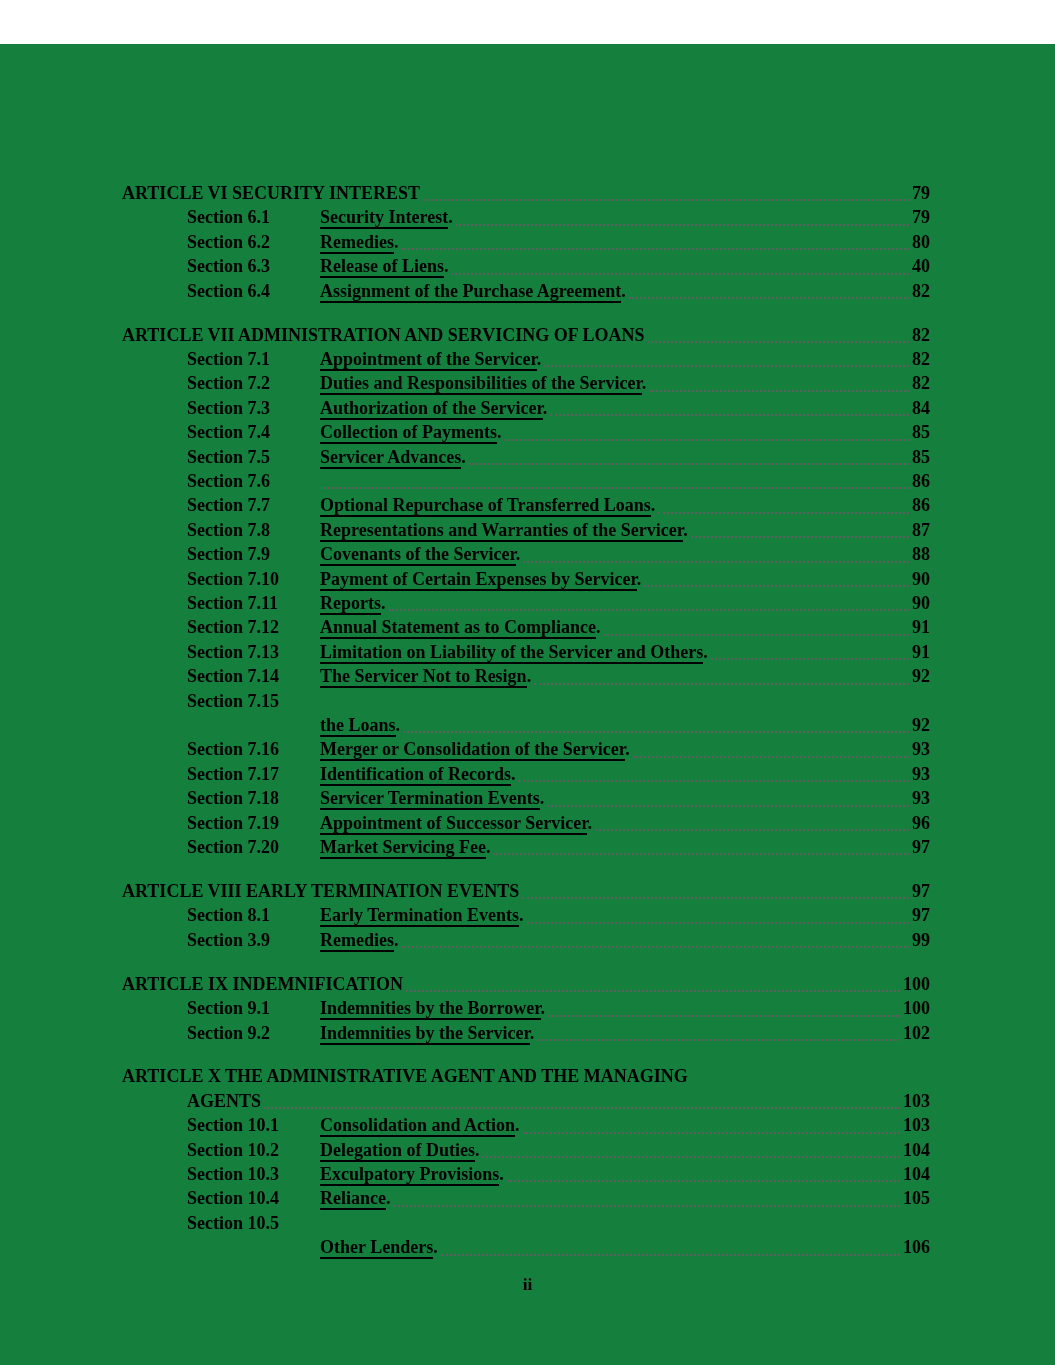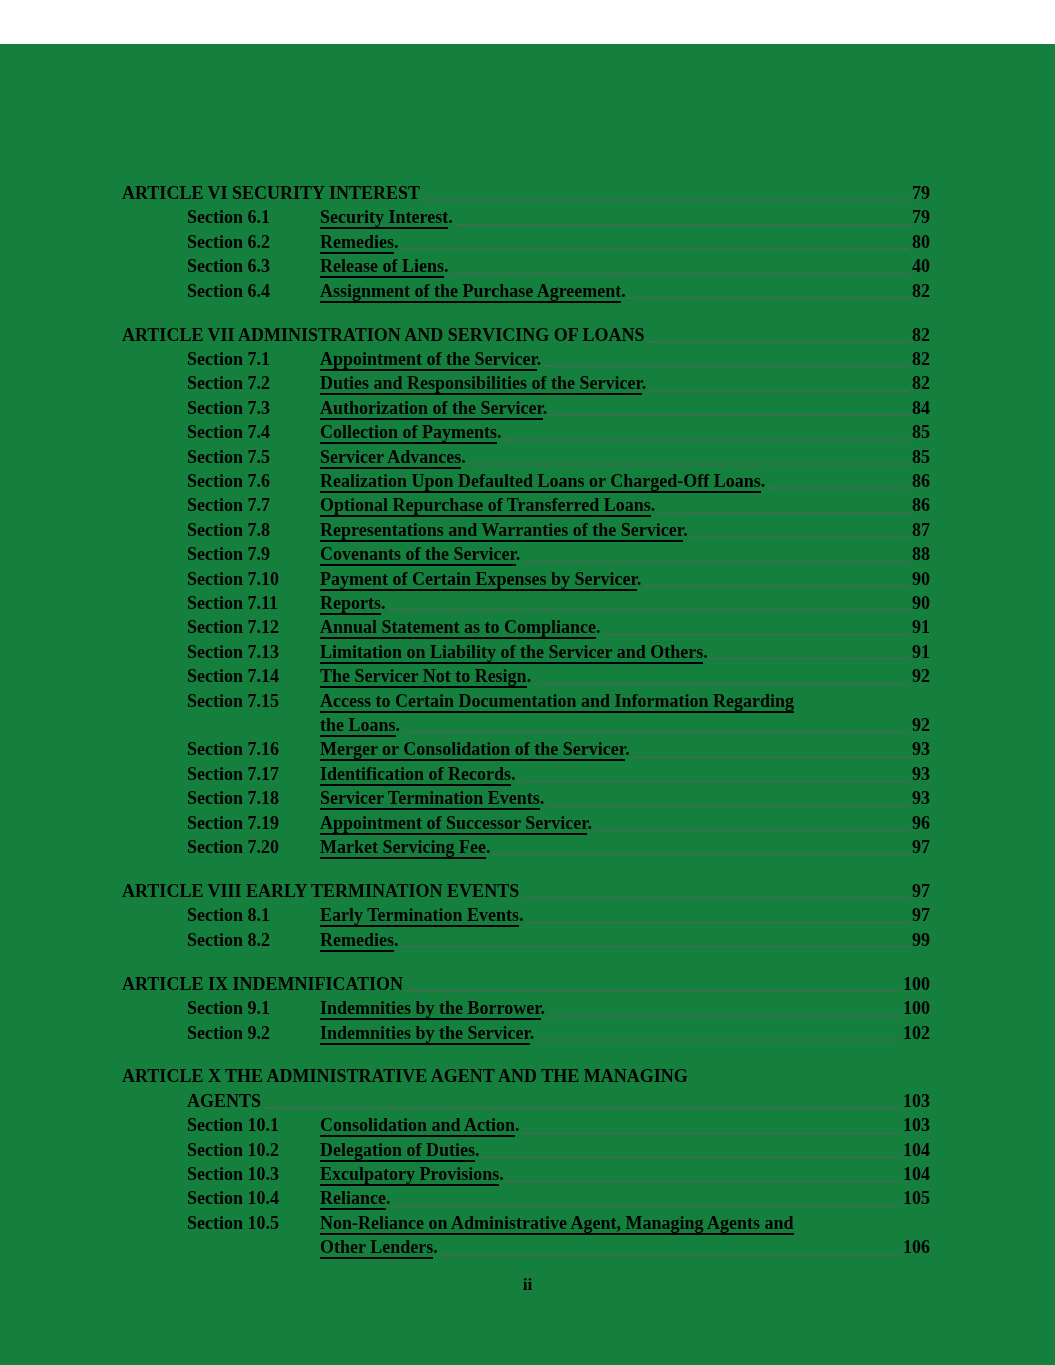--- a/index.html
+++ b/index.html
@@ -117,21 +117,20 @@
         <span class="page-num">85</span>
       </div>
       <div class="row section-row">
         <span class="sec-label">Section 7.5</span>
         <span class="sec-title"><span class="u">Servicer Advances</span><span class="period">.</span></span>
         <span class="leader"></span>
         <span class="page-num">85</span>
       </div>
       <div class="row section-row">
         <span class="sec-label">Section 7.6</span>
-        <span class="sec-title"><span class="u">Realization Upon Defaulted Loans or Charged-Off Loans</span><span class="period">.</span></span>
         <span class="leader"></span>
         <span class="page-num">86</span>
       </div>
       <div class="row section-row">
         <span class="sec-label">Section 7.7</span>
         <span class="sec-title"><span class="u">Optional Repurchase of Transferred Loans</span><span class="period">.</span></span>
         <span class="leader"></span>
         <span class="page-num">86</span>
       </div>
       <div class="row section-row">
@@ -171,21 +170,20 @@
         <span class="page-num">91</span>
       </div>
       <div class="row section-row">
         <span class="sec-label">Section 7.14</span>
         <span class="sec-title"><span class="u">The Servicer Not to Resign</span><span class="period">.</span></span>
         <span class="leader"></span>
         <span class="page-num">92</span>
       </div>
       <div class="row section-row">
         <span class="sec-label">Section 7.15</span>
-        <span class="sec-title"><span class="u">Access to Certain Documentation and Information Regarding</span></span>
       </div>
       <div class="row section-row">
         <span class="sec-label"></span>
         <span class="sec-title"><span class="u">the Loans</span><span class="period">.</span></span>
         <span class="leader"></span>
         <span class="page-num">92</span>
       </div>
       <div class="row section-row">
         <span class="sec-label">Section 7.16</span>
         <span class="sec-title"><span class="u">Merger or Consolidation of the Servicer</span><span class="period">.</span></span>
@@ -221,21 +219,21 @@
         <span class="leader"></span>
         <span class="page-num">97</span>
       </div>
       <div class="row section-row">
         <span class="sec-label">Section 8.1</span>
         <span class="sec-title"><span class="u">Early Termination Events</span><span class="period">.</span></span>
         <span class="leader"></span>
         <span class="page-num">97</span>
       </div>
       <div class="row section-row">
-        <span class="sec-label">Section 8.2</span>
+        <span class="sec-label">Section 3.9</span>
         <span class="sec-title"><span class="u">Remedies</span><span class="period">.</span></span>
         <span class="leader"></span>
         <span class="page-num">99</span>
       </div>
       <div class="row article-row article-gap">
         <span class="article-text">ARTICLE IX INDEMNIFICATION</span>
         <span class="leader"></span>
         <span class="page-num">100</span>
       </div>
       <div class="row section-row">
@@ -277,21 +275,20 @@
         <span class="page-num">104</span>
       </div>
       <div class="row section-row">
         <span class="sec-label">Section 10.4</span>
         <span class="sec-title"><span class="u">Reliance</span><span class="period">.</span></span>
         <span class="leader"></span>
         <span class="page-num">105</span>
       </div>
       <div class="row section-row">
         <span class="sec-label">Section 10.5</span>
-        <span class="sec-title"><span class="u">Non-Reliance on Administrative Agent, Managing Agents and</span></span>
       </div>
       <div class="row section-row">
         <span class="sec-label"></span>
         <span class="sec-title"><span class="u">Other Lenders</span><span class="period">.</span></span>
         <span class="leader"></span>
         <span class="page-num">106</span>
       </div>
     </div>
   <div class="footer">ii</div>
 </div>

